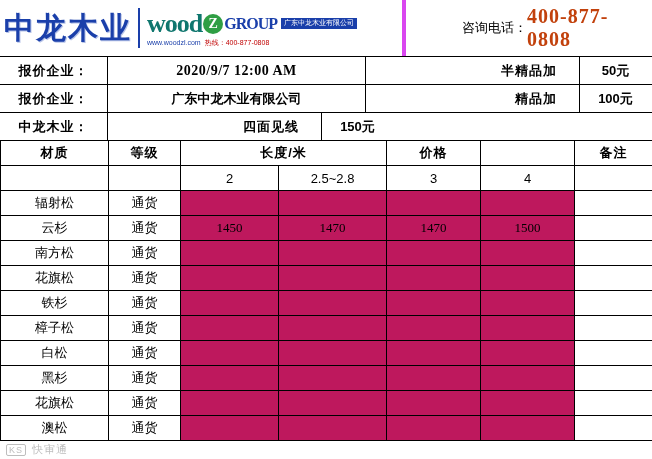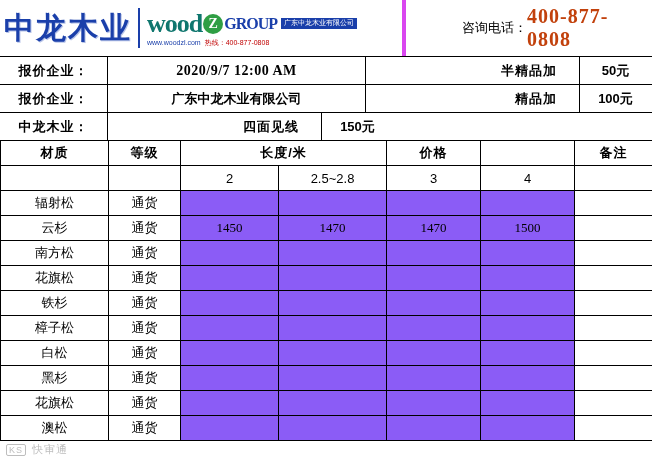--- a/index.html
+++ b/index.html
@@ -189,21 +189,21 @@
     overflow: hidden;
     white-space: nowrap;
   }
   .tbl td.nb-top { border-top: none; }
   .hdr {
     font-weight: bold;
     letter-spacing: 1px;
     height: 30px;
   }
   .hdr-note { color: #c00000; }
-  .yellow { background: #8b5cf6; margin-left: 48px; }
+  .yellow { background: #be185d; margin-left: 48px; }
   .species {
     text-align: center;
     font-weight: normal;
   }
   .price {
     font-family: "Liberation Serif", serif;
     font-size: 12px;
   }
 
   

